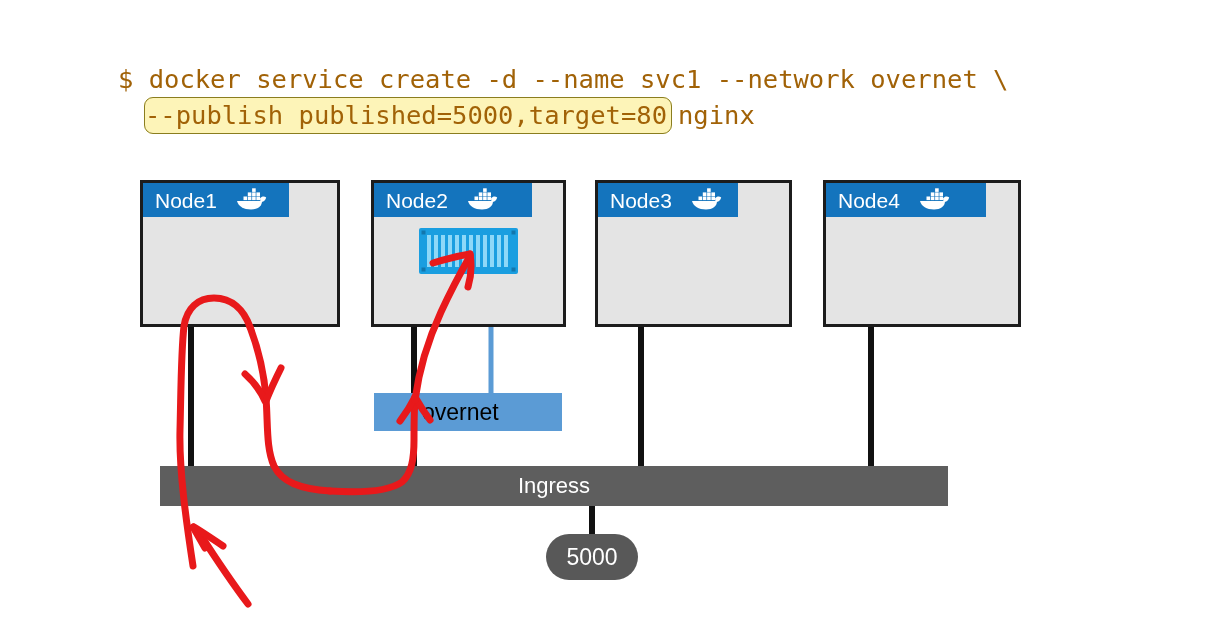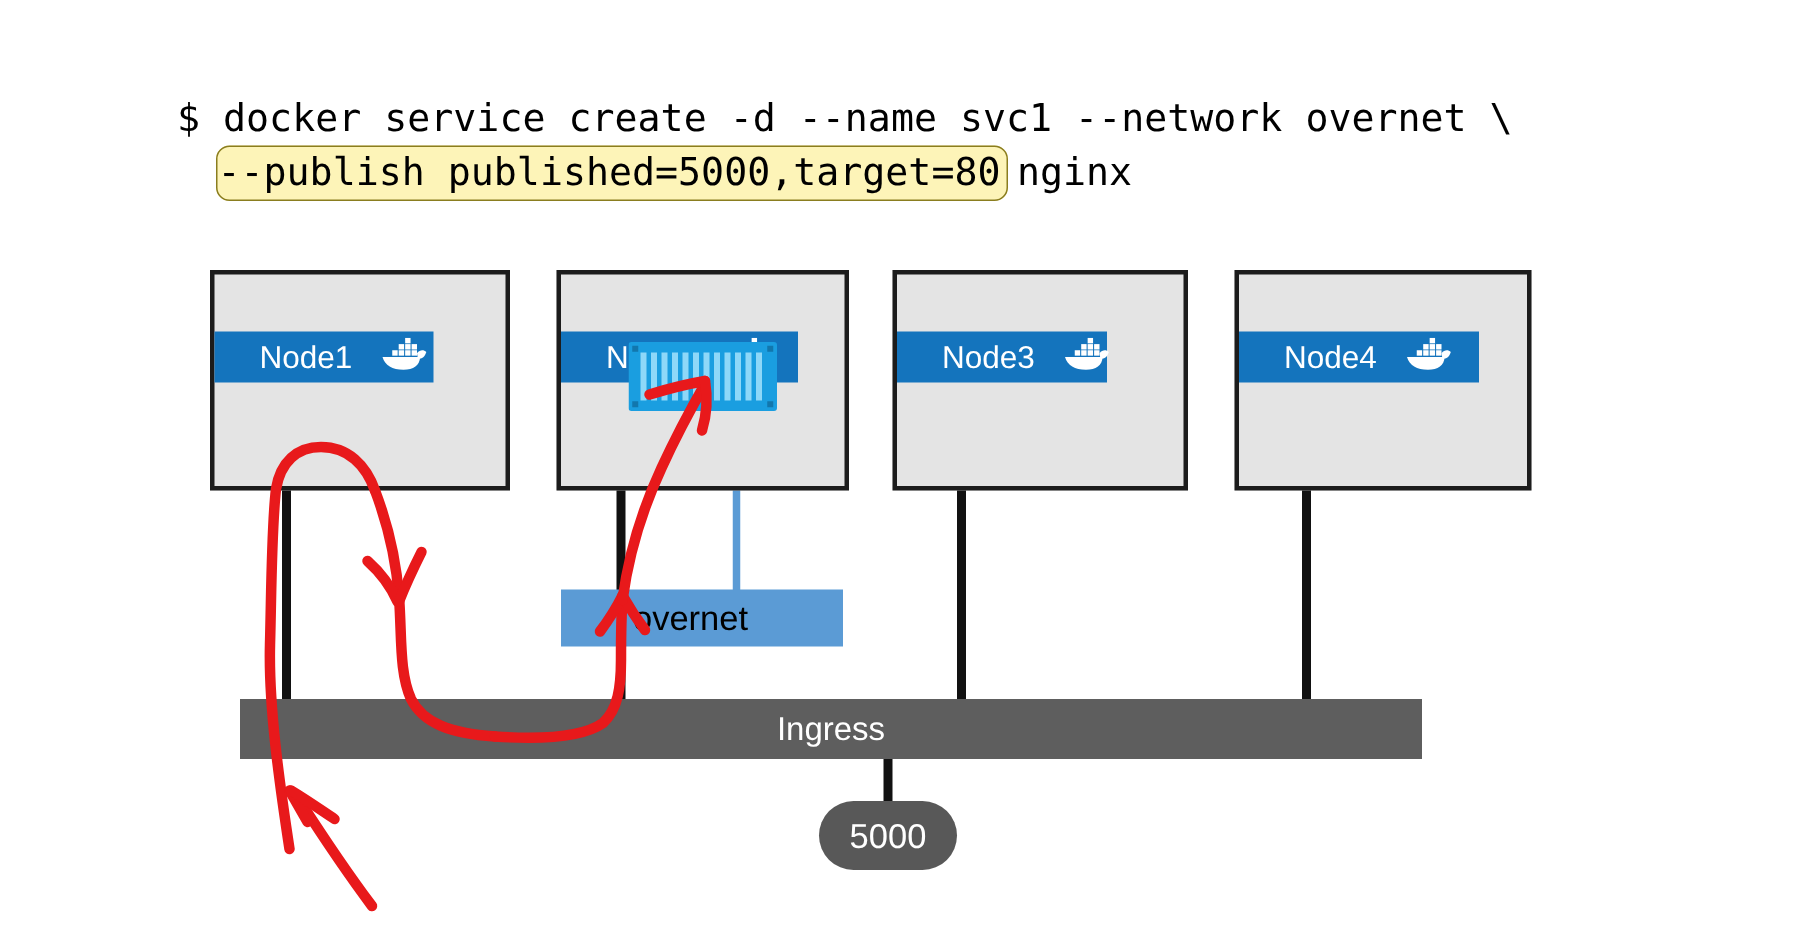--- a/index.html
+++ b/index.html
@@ -8,21 +8,21 @@
     font-family:"Liberation Sans", sans-serif;
     overflow:hidden;position:relative;
   }
   #stage{position:absolute;left:0;top:0;width:1211px;height:632px;}
 
   
   .cmd{
     position:absolute;
     font-family:"DejaVu Sans Mono","Liberation Mono",monospace;
     font-size:25.5px;
-    color:#000000;
+    color:#a16207;
     white-space:pre;
     letter-spacing:0px;
   }
   #cmd-line1{left:118px;top:64px;}
   #cmd-line2{left:148px;top:100px;}
   .hl{
     background:#fdf4b8;
     border:1.6px solid #8a7d1f;
     border-radius:9px;
     padding:2px 4px 3px 0;
@@ -36,22 +36,21 @@
     background:#e4e4e4;
     border:3px solid #1c1c1c;
     box-sizing:border-box;
   }
   .node-header{
     position:absolute;left:0;top:0;
     height:34px;
     background:#1474bd;
     display:flex;align-items:center;
     box-sizing:border-box;
-    padding-left:30px;
-    margin-top:38px;
+    padding-left:12px;
   }
   .node-label{
     color:#ffffff;
     font-size:21px;
     font-family:"Liberation Sans", sans-serif;
     line-height:1;
   }
   .whale{margin-left:18px;display:block;}
 
   

